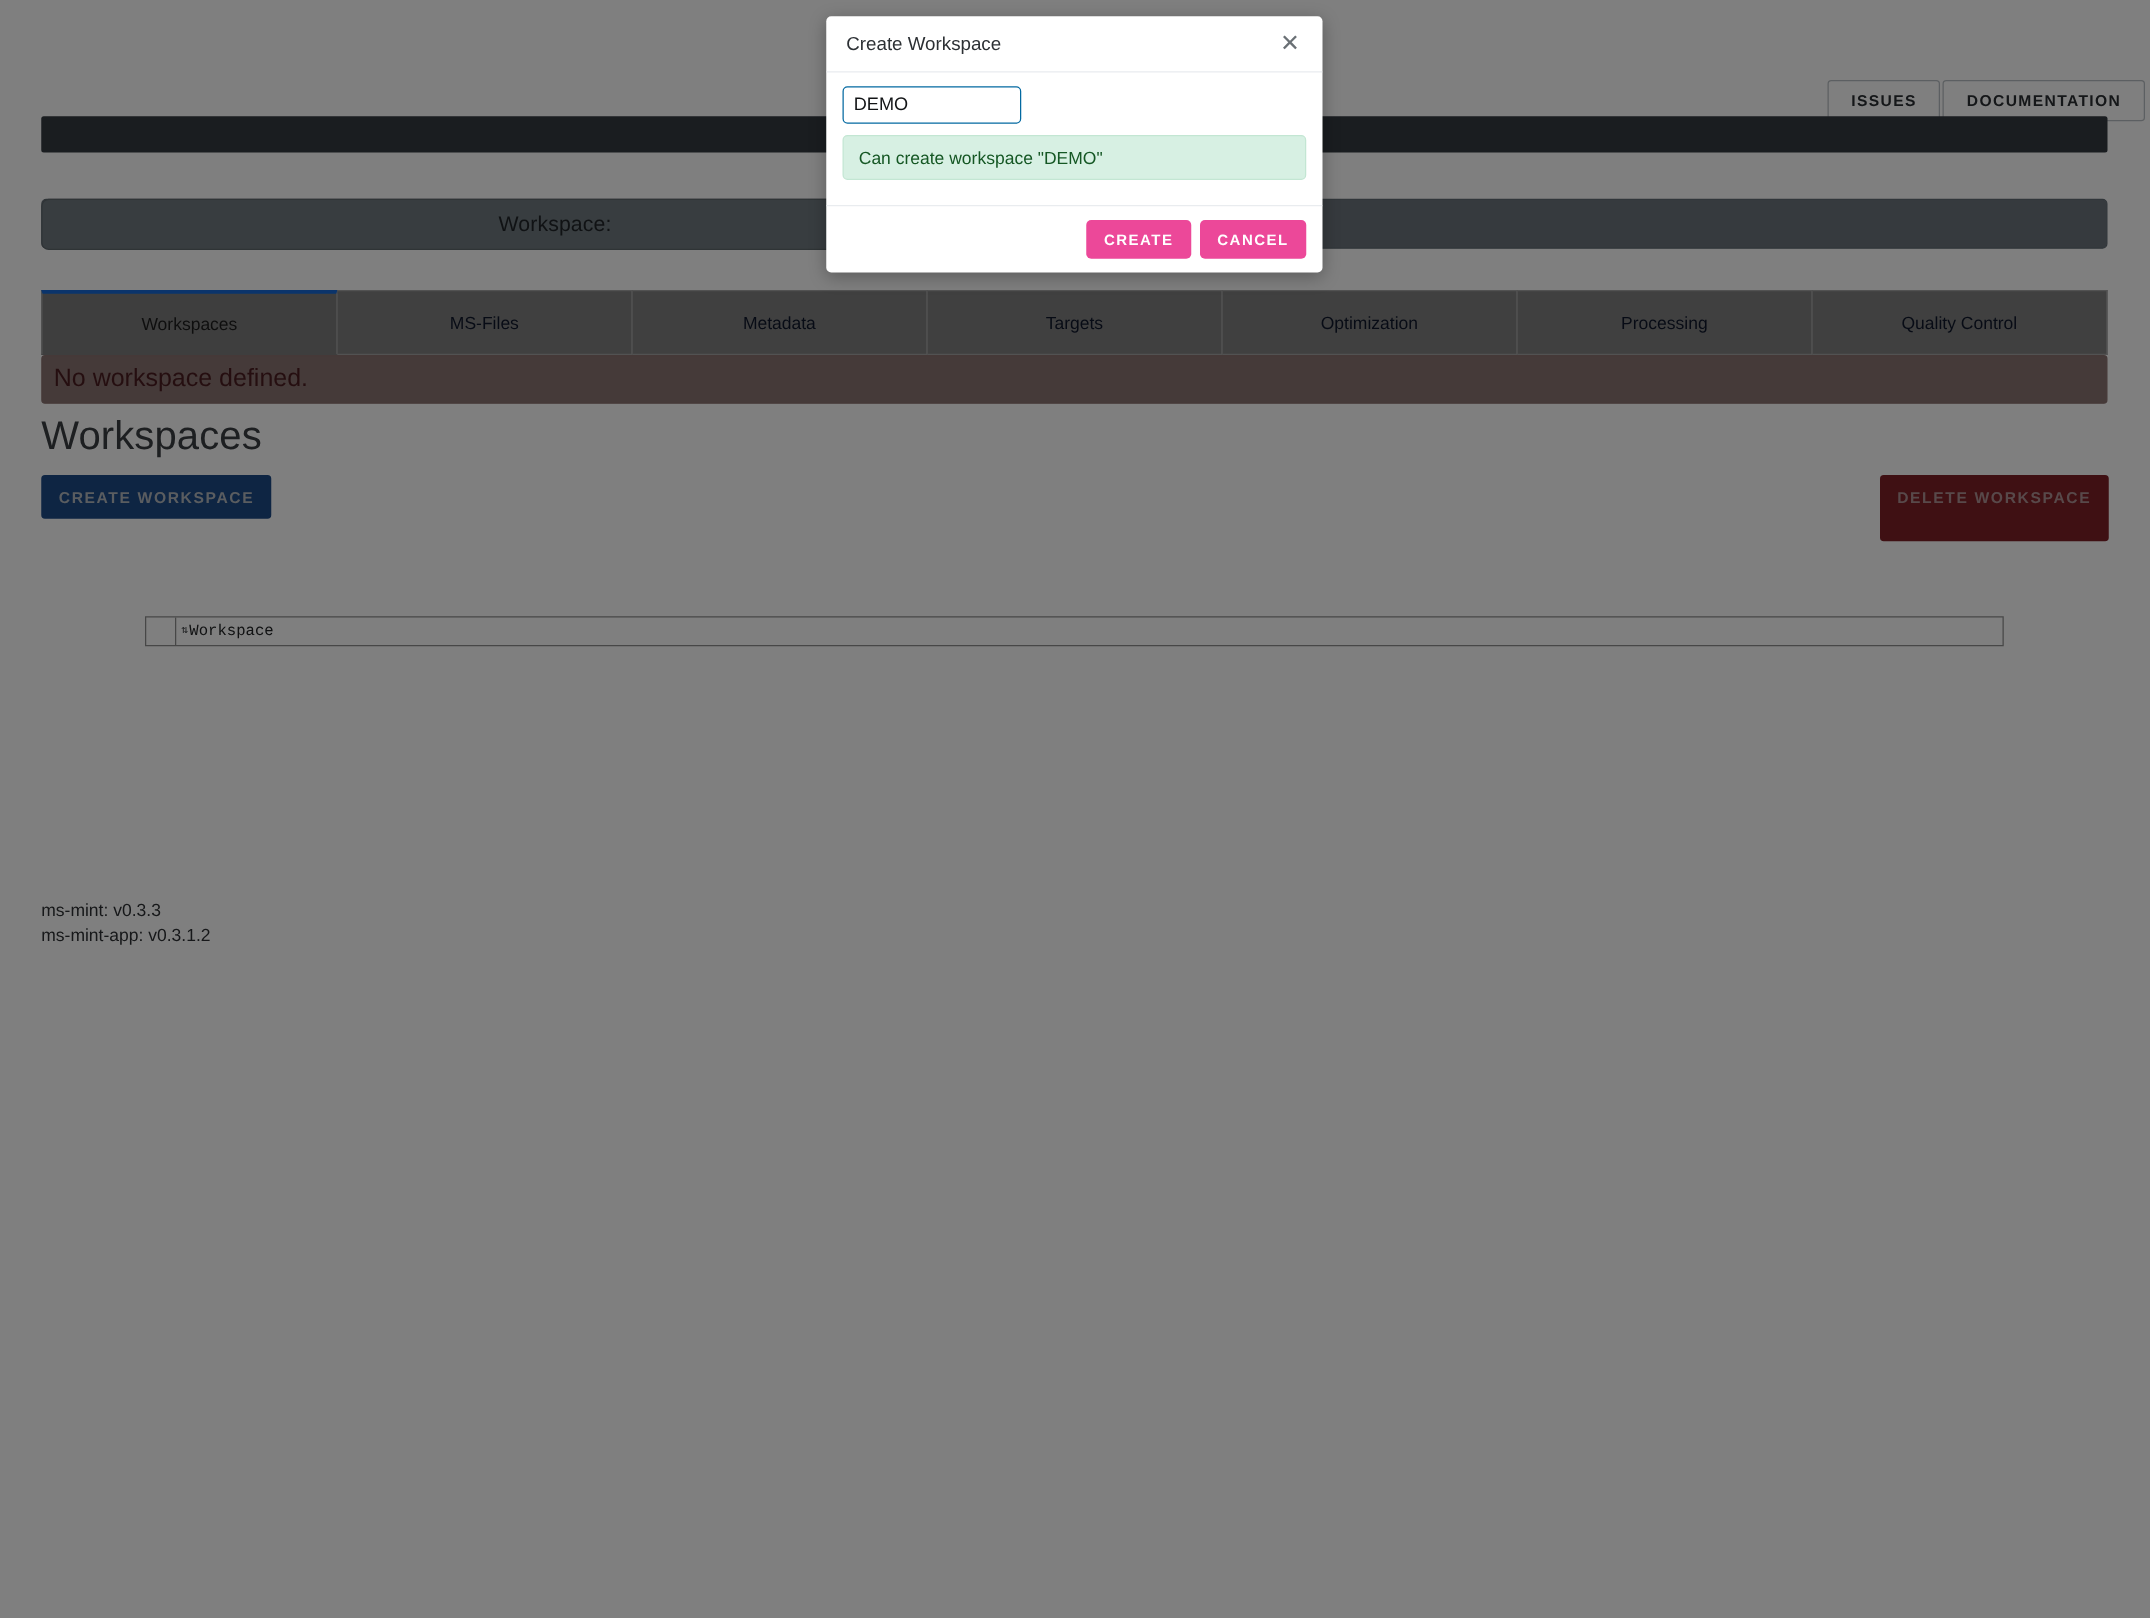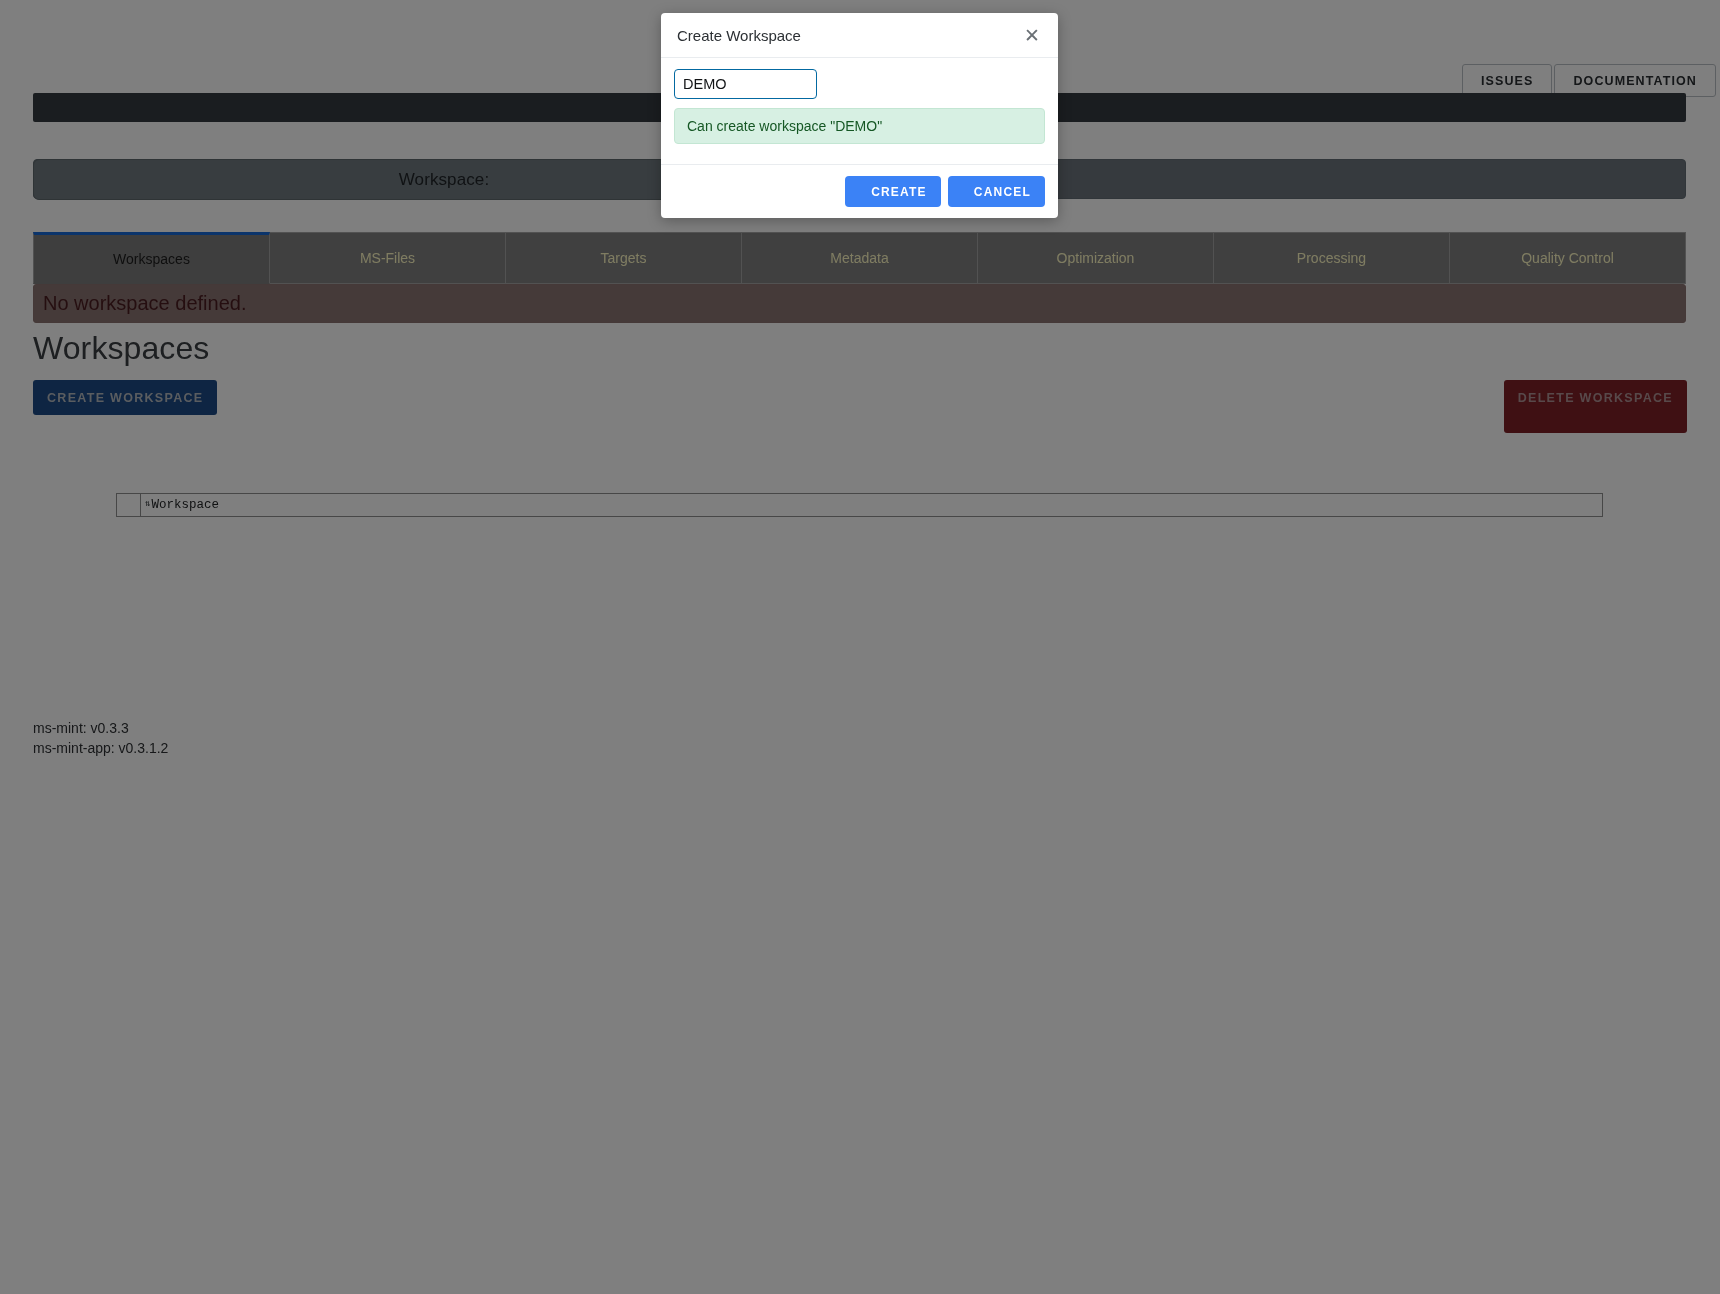--- a/index.html
+++ b/index.html
@@ -112,21 +112,21 @@
 
   .tab {
     flex: 1 1 0;
     border: 1px solid #a5a5a5;
     border-left: none;
     background: #818181;
     display: flex;
     align-items: center;
     justify-content: center;
     font-size: 14px;
-    color: #fef9c3;
+    color: #0f172a;
     cursor: pointer;
     box-sizing: border-box;
   }
   .tab:first-child { border-left: 1px solid #a5a5a5; }
 
   .tab.active {
     background: #7d7d7d;
     border-top: 3px solid #1669d6;
     border-bottom: 1px solid #7d7d7d;
     color: #1d1d1d;
@@ -318,25 +318,25 @@
 
   .modal-footer {
     border-top: 1px solid #e9ecef;
     padding: 11px 13px;
     display: flex;
     justify-content: flex-end;
     gap: 7px;
   }
 
   .btn-primary-modal {
-    background: #3b82f6;
+    background: #ec4899;
     color: #ffffff;
     border: none;
     border-radius: 4px;
-    padding: 9px 14px 8px 26px;
+    padding: 9px 14px 8px 14px;
     font-size: 12px;
     letter-spacing: 1.2px;
     font-weight: 700;
     cursor: pointer;
     font-family: "Liberation Sans", sans-serif;
   }
 </style>
 </head>
 <body>
 
@@ -354,22 +354,22 @@
     <div class="navbar"></div>
 
     <div class="ws-outer"></div>
     <div class="ws-inner">
       <span class="ws-inner-label">Workspace:</span>
     </div>
 
     <div class="tabs">
       <div class="tab active">Workspaces</div>
       <div class="tab">MS-Files</div>
+      <div class="tab">Metadata</div>
       <div class="tab">Targets</div>
-      <div class="tab">Metadata</div>
       <div class="tab">Optimization</div>
       <div class="tab">Processing</div>
       <div class="tab">Quality Control</div>
     </div>
 
     <div class="alert-danger">No workspace defined.</div>
 
     <div class="page-title">Workspaces</div>
 
     <button class="btn-create-ws">CREATE WORKSPACE</button>

